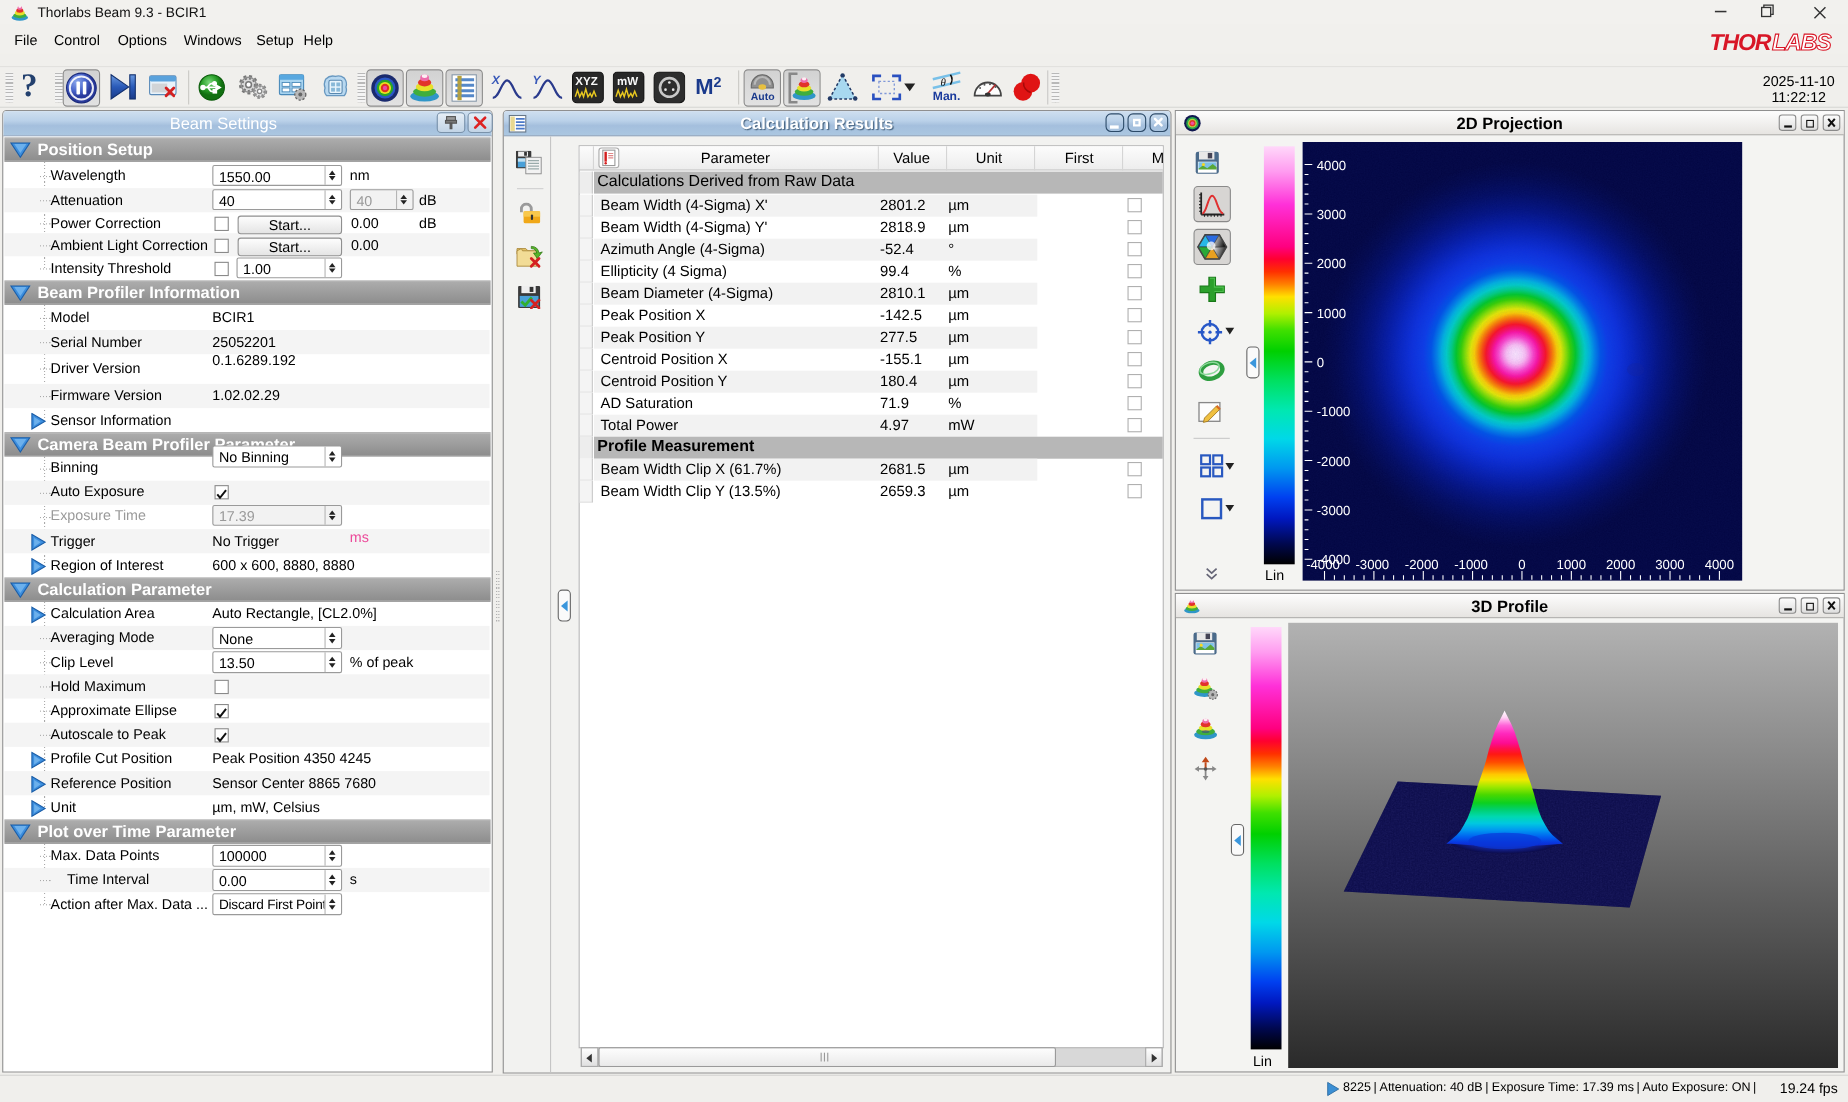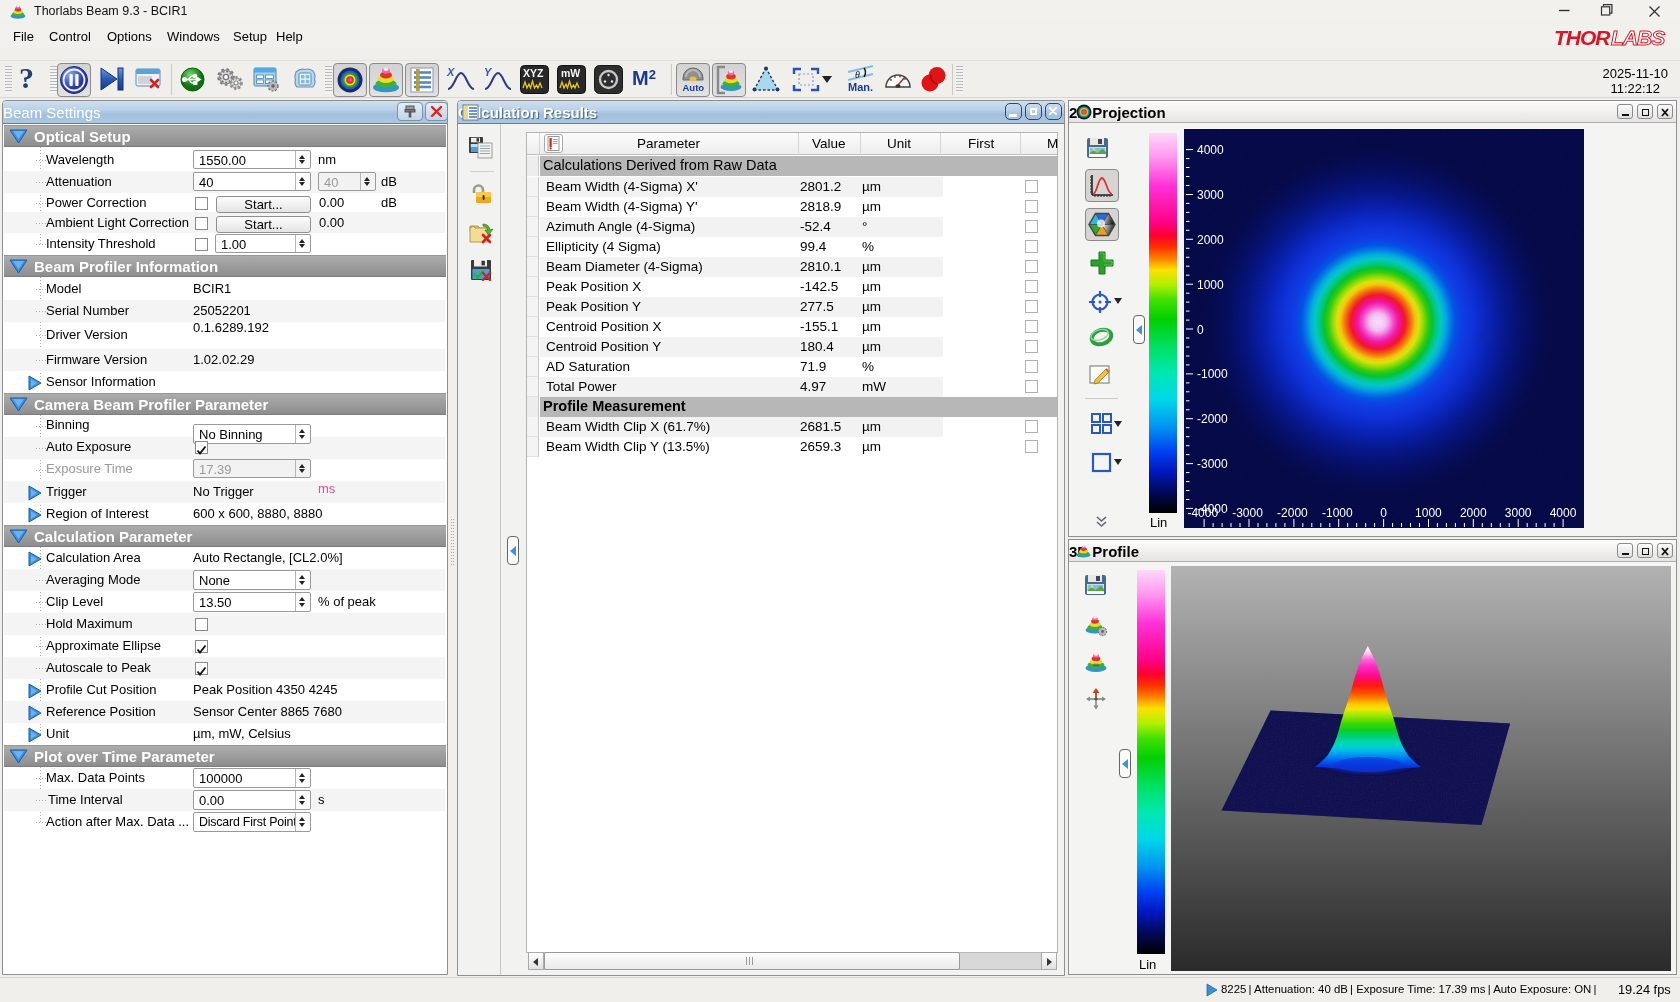--- a/index.html
+++ b/index.html
@@ -17,21 +17,21 @@
   .tsep { position:absolute; width:1px; background:#c9c8c5; }
   .pressed { position:absolute; background:linear-gradient(#d2d2d2,#e2e2e2); border:1px solid #8a8a8a; border-radius:4px; }
   #datetime { right:12px; top:66px; font-size:13px; color:#000; text-align:center; line-height:15px; }
   
   .panel { position:absolute; background:#fff; border:1px solid #8f8f8f; }
   .bluetitle { position:absolute; left:0; top:0; right:0; height:23px;
      background:linear-gradient(#cfdfef 0%, #bad1e9 40%, #a4bfdd 60%, #abc7e1 100%);
      border-bottom:1px solid #5d7da2; }
   .greytitle { position:absolute; left:0; top:0; right:0; height:22px;
      background:linear-gradient(#fdfdfd, #e6e4e1); border-bottom:1px solid #b0afac; }
-  .ptitle { width:100%; text-align:left; font-size:15px; }
+  .ptitle { width:100%; text-align:center; font-size:15px; }
   
   .sechead { position:absolute; left:1px; right:1px; height:22px;
      background:linear-gradient(#acacac,#8d8d8d); border-top:1px solid #979797; border-bottom:1px solid #7d7d7d; color:#fff; font-weight:bold; font-size:15px; }
   .sechead span { position:absolute; left:30px; top:2px; }
   .rowlabel { position:absolute; font-size:13px; color:#000; white-space:nowrap; }
   .rowval { position:absolute; font-size:13px; color:#000; white-space:nowrap; }
   .stripe { position:absolute; left:1px; right:2px; background:#f4f4f4; }
   .inputbox { position:absolute; background:#fff; border:1px solid #9a9a9a; border-radius:2px; font-size:13px; }
   .inputbox .txt { position:absolute; left:5px; top:2px; }
   .spin { position:absolute; right:1px; top:0; bottom:0; width:14px; border-left:1px solid #b5b5b5; }
@@ -318,21 +318,21 @@
           </g>
         </svg>
     </div>
     <div class="abs" style="left:422px;top:1px;width:23px;height:19px;background:linear-gradient(#e6eef6,#c2d4e6);border:1px solid #7a92aa;border-radius:4px">
       <svg width="21" height="17" viewBox="0 0 21 17">
           <path d="M6 4 L15 13 M15 4 L6 13" stroke="#d22" stroke-width="2.4" stroke-linecap="round"></path>
         </svg>
     </div>
 
     <div class="sechead" style="top:24px">
-        <span>Optical Setup</span>
+        <span>Position Setup</span>
       </div>
     <svg class="abs" style="left:6px;top:28px" width="19" height="15">
         <polygon points="1,1 18,1 9.5,14" fill="#3c8ede" stroke="#1b5ea8" stroke-width="1"></polygon>
         <polygon points="4,2 15,2 9.5,10" fill="#6cb0ec"></polygon>
       </svg>
     <div class="dotv" style="left:37px;top:46px;height:97px"></div>
     <div class="stripe" style="top:70px;height:22px"></div>
     <div class="stripe" style="top:111px;height:21px"></div>
     <div class="doth" style="left:33px;top:59px;width:10px"></div>
     <div class="doth" style="left:33px;top:81px;width:10px"></div>
@@ -406,21 +406,21 @@
         <polygon points="1,1 18,1 9.5,14" fill="#3c8ede" stroke="#1b5ea8" stroke-width="1"></polygon>
         <polygon points="4,2 15,2 9.5,10" fill="#6cb0ec"></polygon>
       </svg>
     <div class="dotv" style="left:37px;top:314px;height:99px"></div>
     <div class="stripe" style="top:336px;height:22px"></div>
     <div class="stripe" style="top:380px;height:22px"></div>
     <div class="doth" style="left:33px;top:325px;width:10px"></div>
     <div class="doth" style="left:33px;top:347px;width:10px"></div>
     <div class="doth" style="left:33px;top:369px;width:10px"></div>
     <div class="rowlabel" style="left:43px;top:316px">Binning</div>
-    <div class="inputbox" style="left:190px;top:323px;width:118px;height:20px">
+    <div class="inputbox" style="left:190px;top:304px;width:118px;height:20px">
         <span class="txt">No Binning</span>
         <span class="spin"></span>
       </div>
     <div class="rowlabel" style="left:43px;top:338px">Auto Exposure</div>
     <div class="checkbox" style="left:192px;top:340px"><svg width="11" height="11" viewBox="0 0 11 11">
           <path d="M1.5 5.5 L4 8.5 L9.5 1.5" fill="none" stroke="#111" stroke-width="1.8"></path>
         </svg></div>
     <div class="rowlabel" style="left:43px;top:360px;color:#9a9a9a">Exposure Time</div>
     <div class="inputbox" style="left:190px;top:358px;width:118px;height:19px;background:#f2f2f2">
         <span class="txt" style="color:#9a9a9a">17.39</span>
@@ -513,21 +513,21 @@
     <div class="dotv" style="left:37px;top:666px;height:55px"></div>
     <div class="stripe" style="top:688px;height:22px"></div>
     <div class="doth" style="left:33px;top:677px;width:10px"></div>
     <div class="doth" style="left:33px;top:699px;width:10px"></div>
     <div class="doth" style="left:33px;top:721px;width:10px"></div>
     <div class="rowlabel" style="left:43px;top:669px">Max. Data Points</div>
     <div class="inputbox" style="left:190px;top:667px;width:118px;height:20px">
         <span class="txt">100000</span>
         <span class="spin"></span>
       </div>
-    <div class="rowlabel" style="left:45px;top:691px">Time Interval</div>
+    <div class="rowlabel" style="left:58px;top:691px">Time Interval</div>
     <div class="inputbox" style="left:190px;top:689px;width:118px;height:20px">
         <span class="txt">0.00</span>
         <span class="spin"></span>
       </div>
     <div class="rowval" style="left:315px;top:691px">s</div>
     <div class="rowlabel" style="left:43px;top:713px">Action after Max. Data ...</div>
     <div class="inputbox" style="left:190px;top:711px;width:118px;height:20px;overflow:hidden">
         <span class="txt" style="font-size:12.4px;letter-spacing:-0.2px">Discard First Point</span>
         <span class="spin" style="background:#fff"></span>
       </div>

